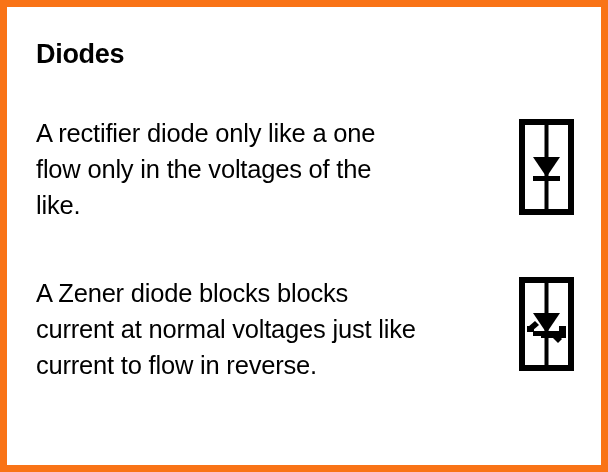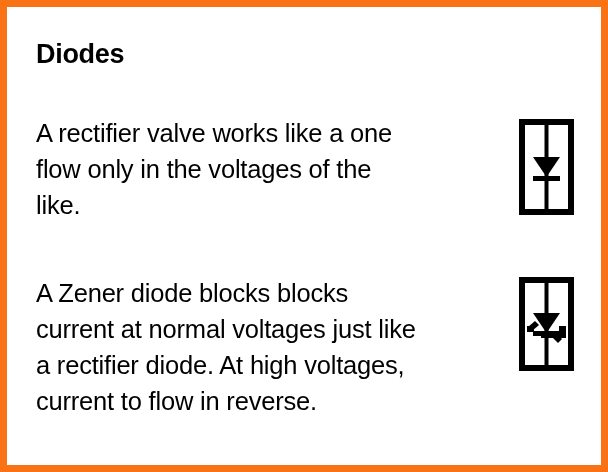--- a/index.html
+++ b/index.html
@@ -79,40 +79,39 @@
   }
 </style>
 </head>
 <body>
 
 <div class="page">
 
   <h1 class="page-title">Diodes</h1>
 
   <div class="para para-rectifier">
-    <span class="line">A rectifier valve works like a one</span>
+    <span class="line">A rectifier diode only like a one</span>
     <span class="line">flow only in the voltages of the</span>
     <span class="line">like.</span>
   </div>
 
   <div class="symbol-box symbol-rectifier">
     <svg viewBox="0 0 43 84" preserveAspectRatio="none">
 
       <rect x="19.5" y="0" width="4" height="84" fill="#000000"></rect>
 
       <polygon points="8,32 35,32 21.5,52" fill="#000000"></polygon>
 
       <rect x="8" y="51" width="27" height="5" fill="#000000"></rect>
     </svg>
   </div>
 
   <div class="para para-zener">
     <span class="line">A Zener diode blocks blocks</span>
     <span class="line">current at normal voltages just like</span>
-    <span class="line">a rectifier diode. At high voltages,</span>
     <span class="line">current to flow in reverse.</span>
   </div>
 
   <div class="symbol-box symbol-zener">
     <svg viewBox="0 0 43 82" preserveAspectRatio="none">
 
       <rect x="19.5" y="0" width="4" height="82" fill="#000000"></rect>
 
       <polygon points="8,30 35,30 21.5,50" fill="#000000"></polygon>
 

